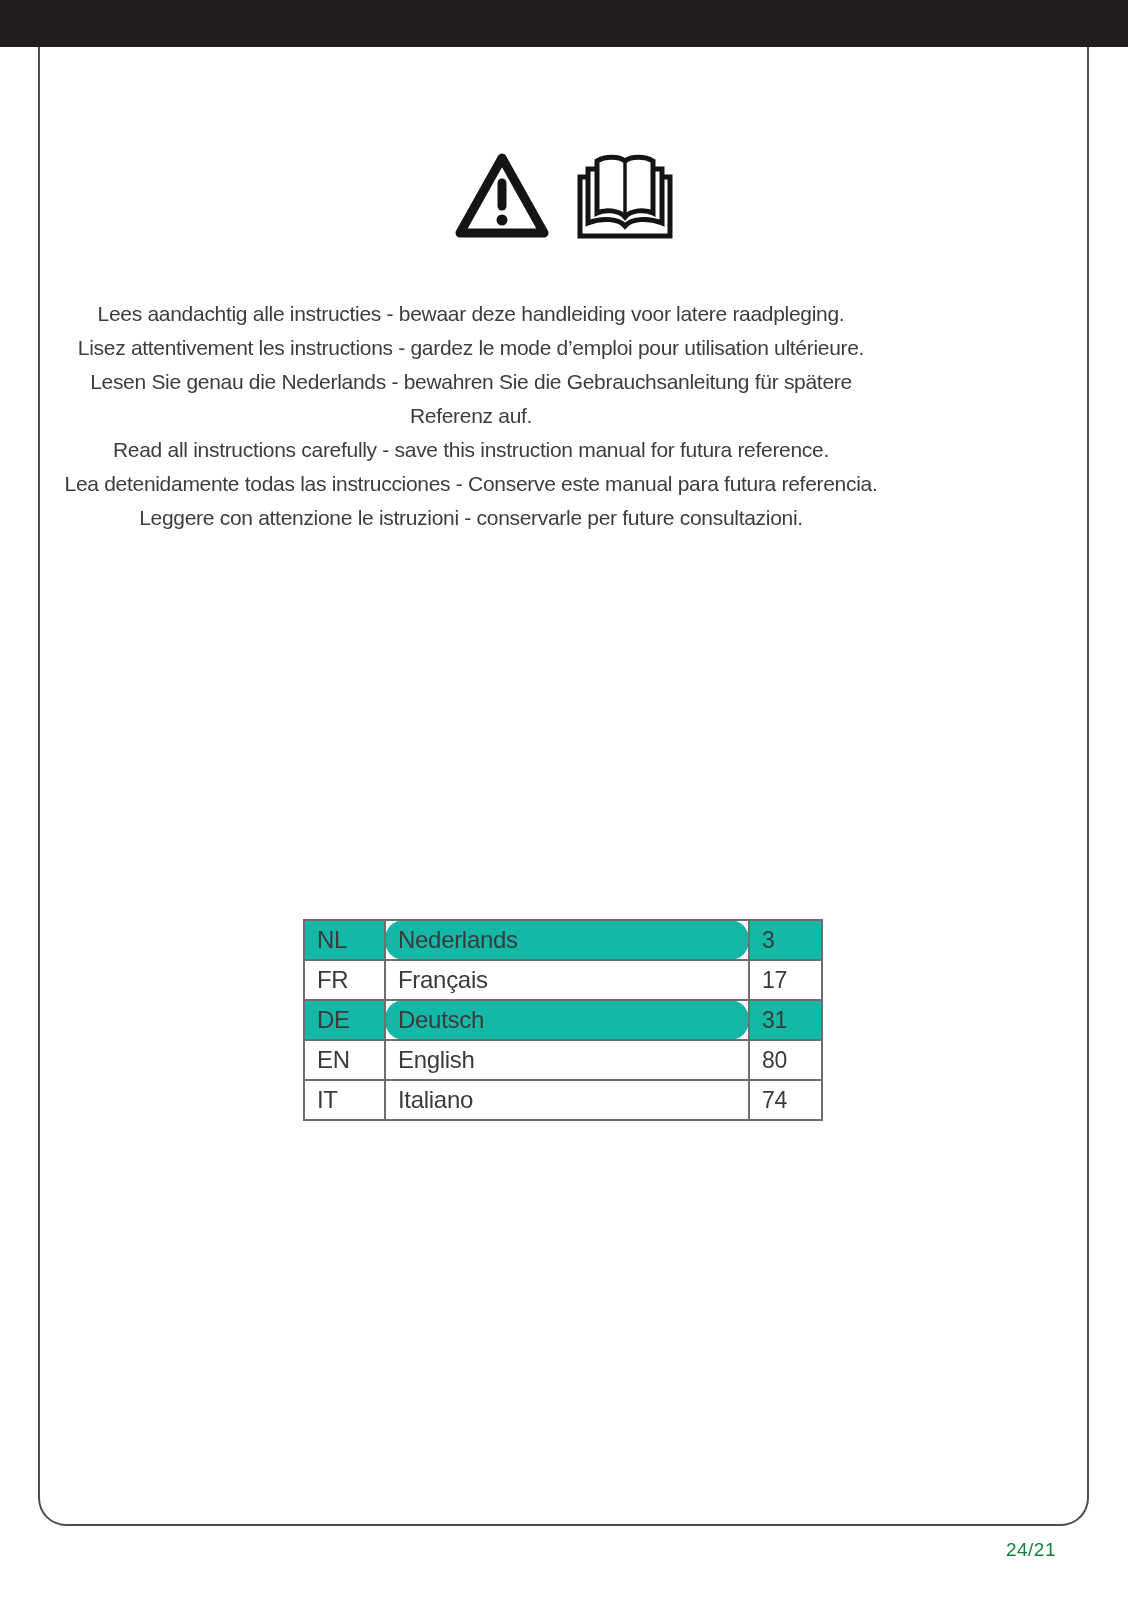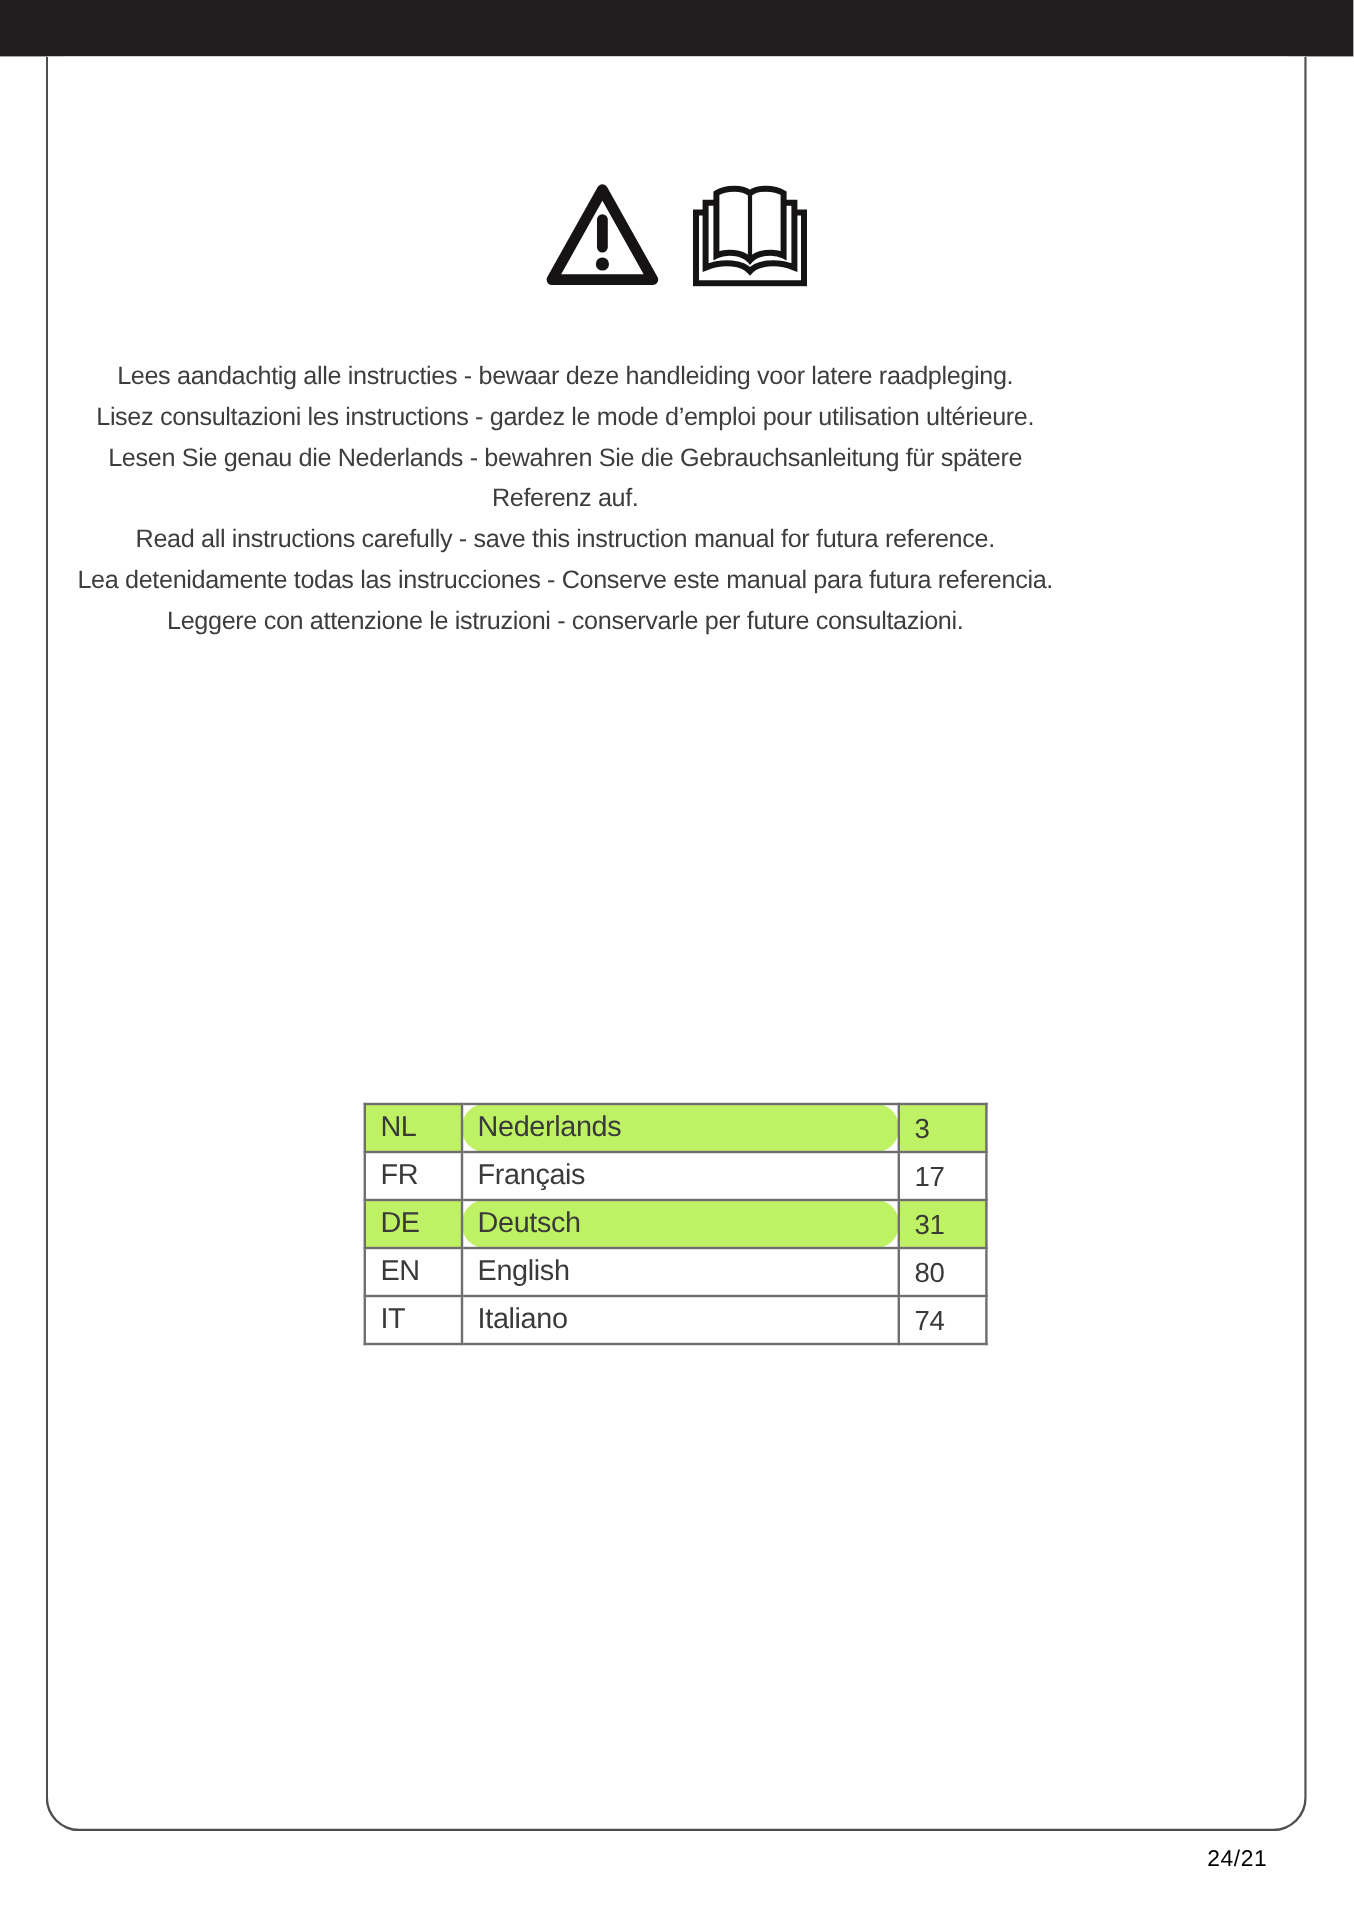--- a/index.html
+++ b/index.html
@@ -59,29 +59,29 @@
   .lang-table td {
     border: 2px solid #6e6e6e;
     height: 38px;
     padding: 0 0 0 12px;
     vertical-align: middle;
     letter-spacing: -0.3px;
   }
   .lang-table td.col-code { width: 67px; }
   .lang-table td.col-lang { width: 350px; border-radius: 19px; }
   .lang-table td.col-page { width: 59px; font-size: 23px; }
-  .lang-table tr.shaded td { background: #bef264; }
+  .lang-table tr.shaded td { background: #14b8a6; }
   .page-footer-number {
     position: absolute;
     top: 1539px;
     left: 920px;
     width: 136px;
     text-align: right;
     font-size: 19px;
-    color: #000000;
+    color: #15803d;
     letter-spacing: 0.5px;
   }
 </style>
 </head>
 <body>
 
 <div class="top-bar"></div>
 
 <div class="page-frame"></div>
 
@@ -100,21 +100,21 @@
         <path d="M20 16 L11 16 L11 70 C26 64 42 66 48 73 C54 66 70 64 85 70 L85 16 L76 16"></path>
         <path d="M48 8 C42 3 28 3 20 8 L20 60 C28 56 42 57 48 64 C54 57 68 56 76 60 L76 8 C68 3 54 3 48 8"></path>
         <path d="M48 8 L48 64" stroke-width="3.5"></path>
       </g>
     </svg>
   </span>
 </div>
 
 <div class="instructions">
   <div>Lees aandachtig alle instructies - bewaar deze handleiding voor latere raadpleging.</div>
-  <div>Lisez consultazioni les instructions - gardez le mode d’emploi pour utilisation ultérieure.</div>
+  <div>Lisez attentivement les instructions - gardez le mode d’emploi pour utilisation ultérieure.</div>
   <div>Lesen Sie genau die Nederlands - bewahren Sie die Gebrauchsanleitung für spätere</div>
   <div>Referenz auf.</div>
   <div>Read all instructions carefully - save this instruction manual for futura reference.</div>
   <div>Lea detenidamente todas las instrucciones - Conserve este manual para futura referencia.</div>
   <div>Leggere con attenzione le istruzioni - conservarle per future consultazioni.</div>
 </div>
 
 <table class="lang-table">
   <tbody>
     <tr class="shaded">

